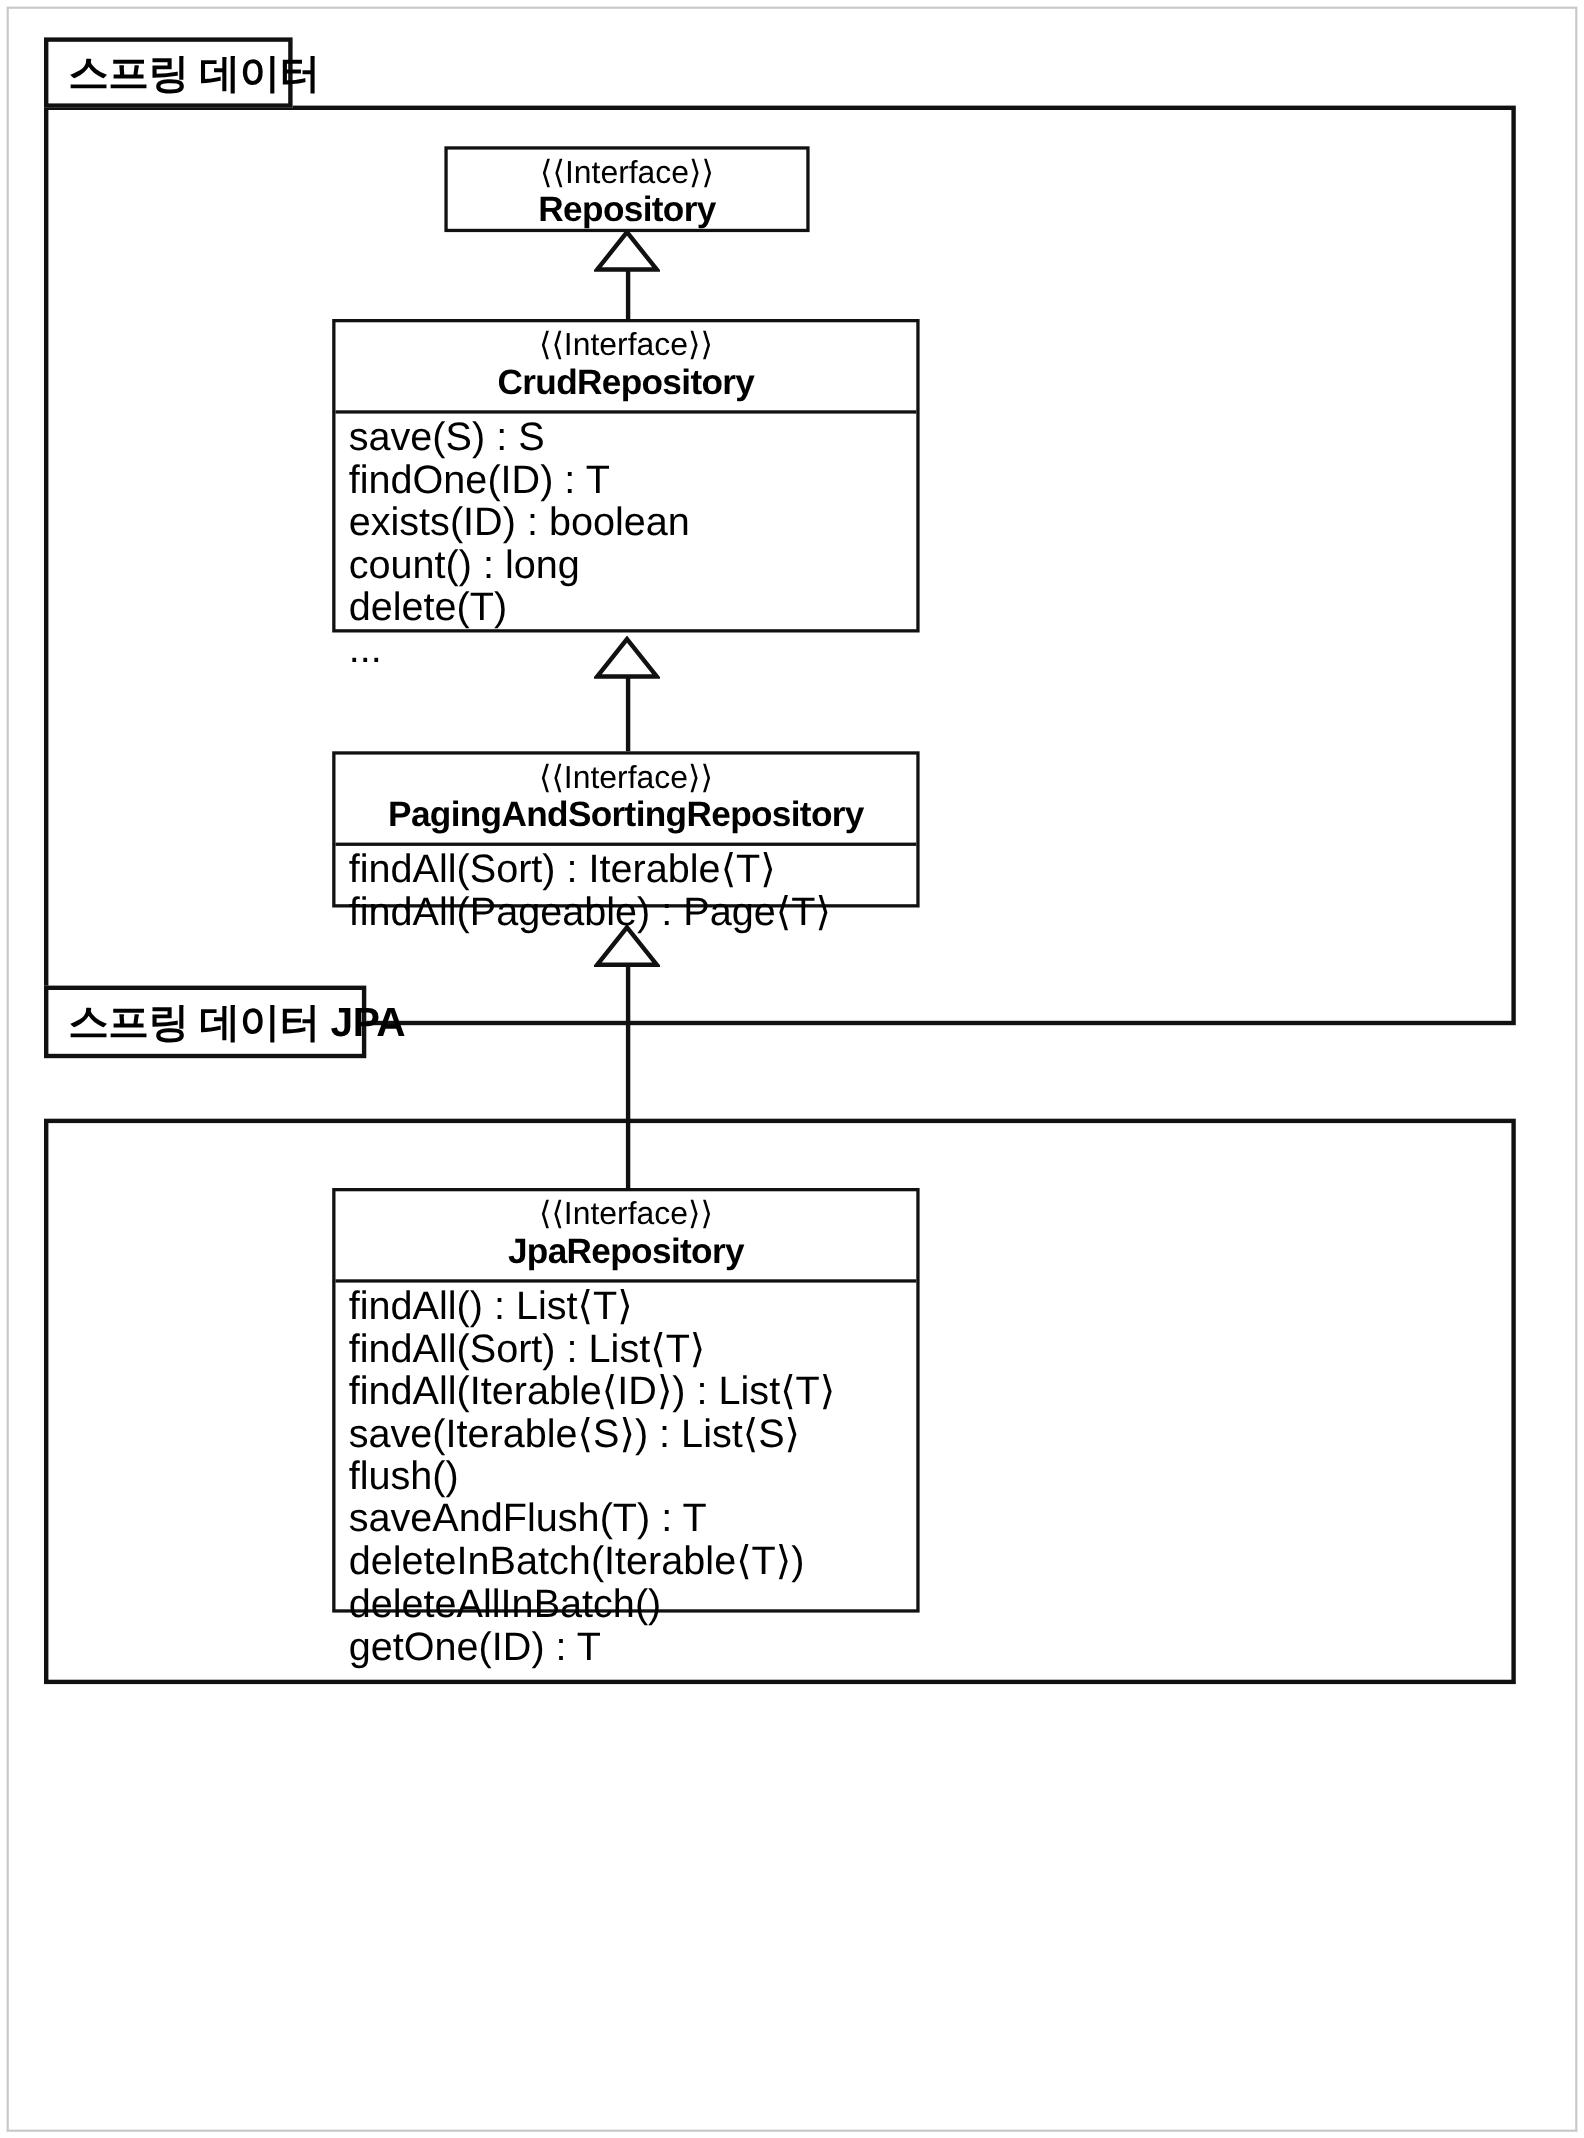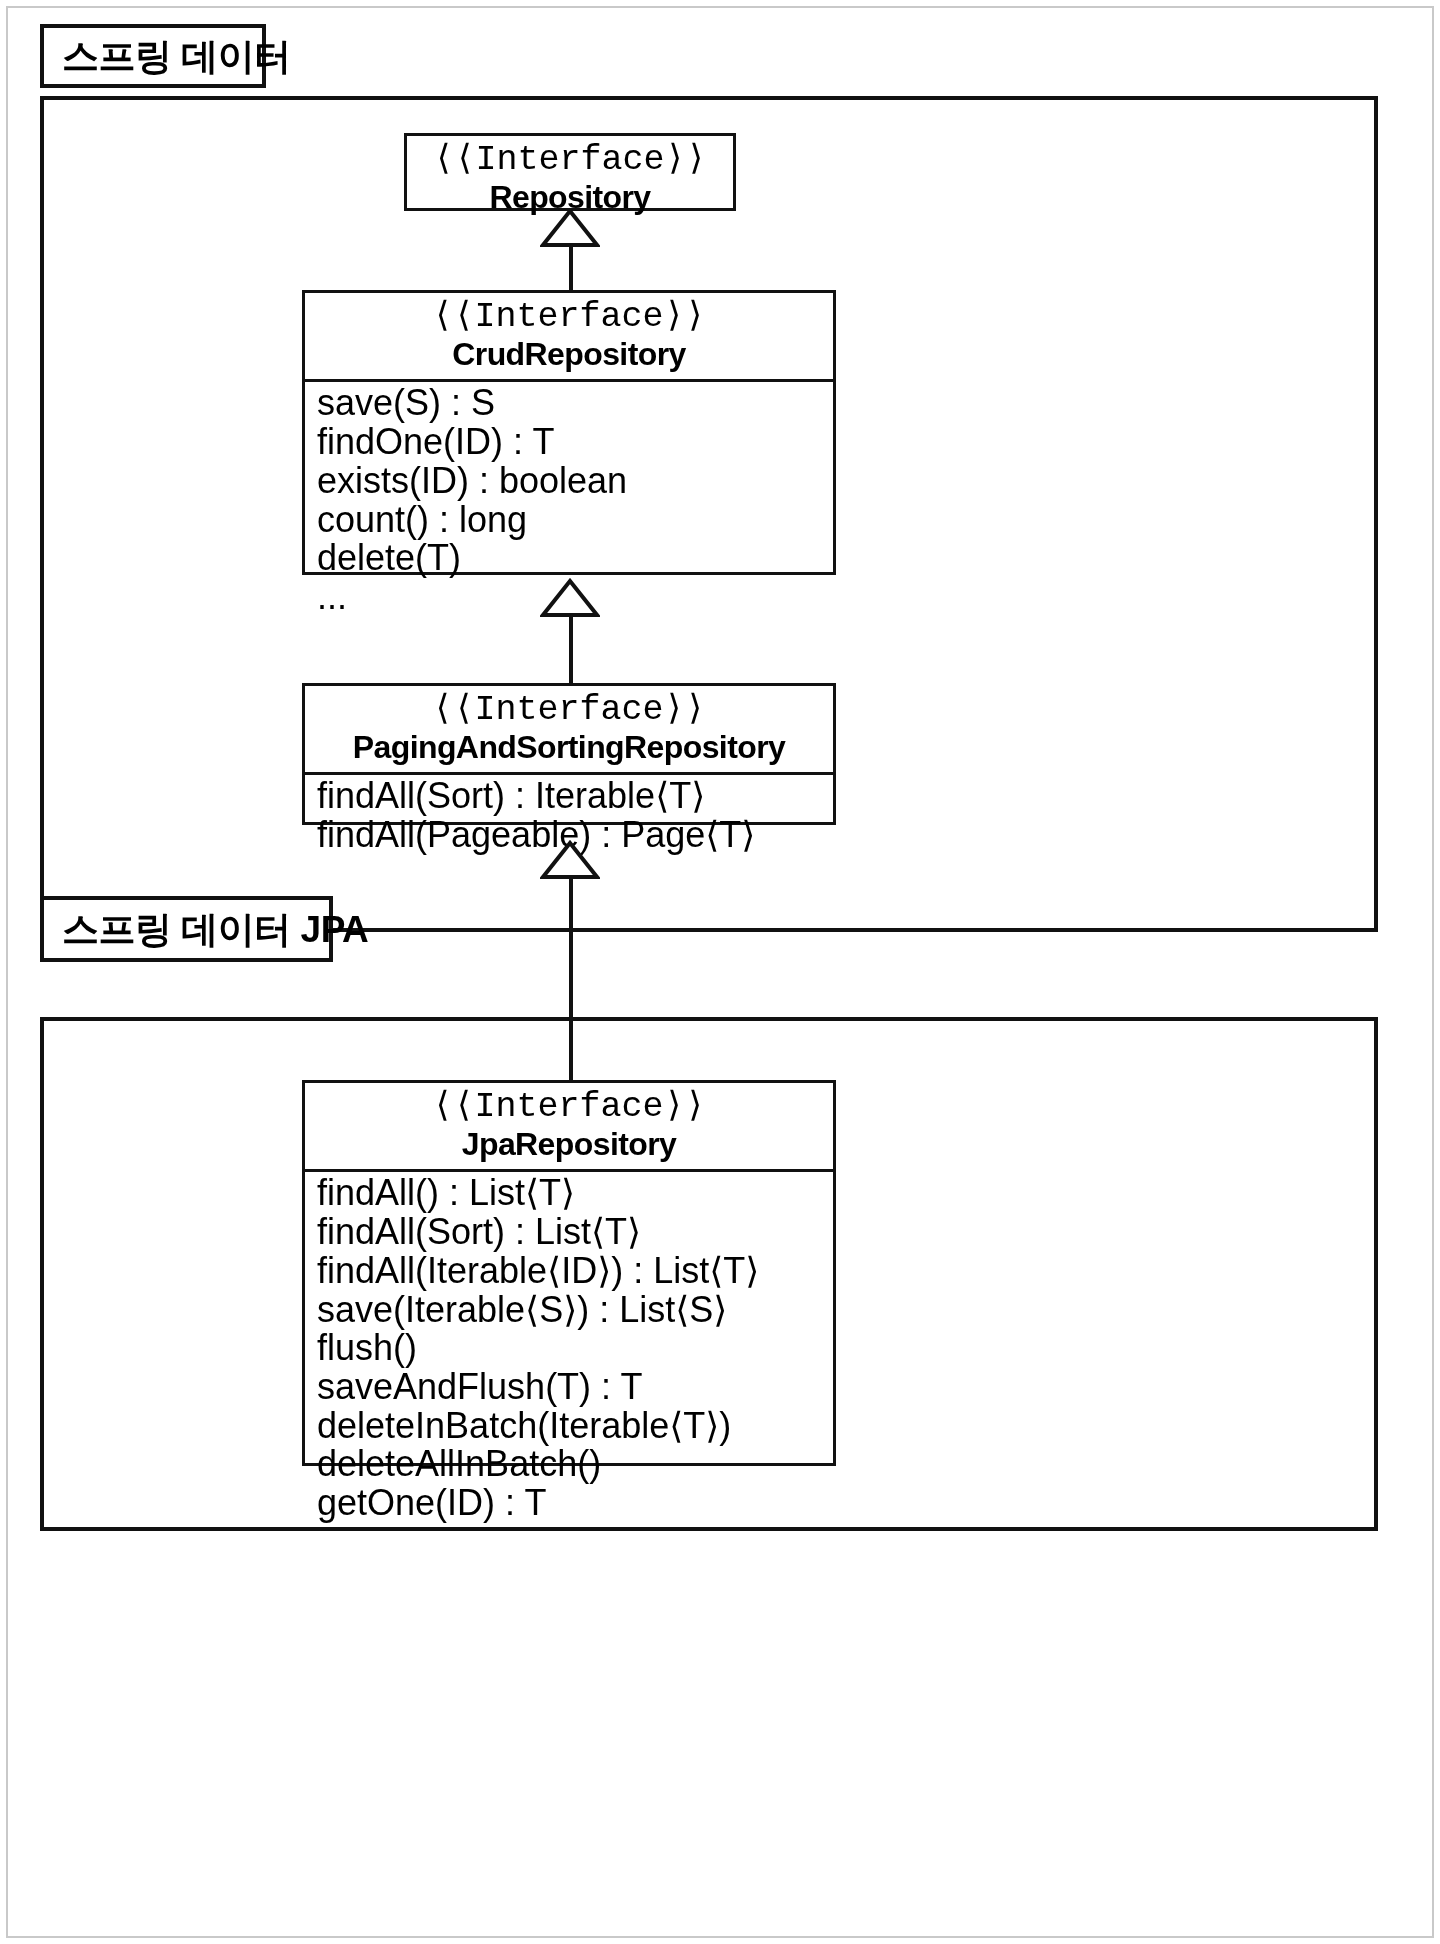--- a/index.html
+++ b/index.html
@@ -69,25 +69,24 @@
     z-index: 5;
   }
   .uml-header {
     text-align: center;
     padding: 6px 10px 8px 10px;
   }
   .uml-header.with-divider {
     border-bottom: 3px solid #111;
   }
   .uml-stereotype {
-    font-size: 35px;
+    font-size: 29px;
     font-weight: normal;
     line-height: 1.08;
     white-space: nowrap;
-    font-family: Liberation Mono, monospace;
   }
   .uml-name {
     font-size: 32px;
     font-weight: bold;
     line-height: 1.08;
     white-space: nowrap;
     letter-spacing: -0.6px;
   }
   .uml-members {
     padding: 2px 0 6px 12px;
@@ -114,21 +113,21 @@
   }
 </style>
 </head>
 <body>
 
 <div id="canvas">
 
   <div id="page-frame"></div>
 
   <div class="package">
-    <div class="package-tab" style="left:40px; top:24px; width:226px; height:64px;text-align:center;">
+    <div class="package-tab" style="left:40px; top:34px; width:226px; height:64px;text-align:center;">
       <span class="package-tab-label">스프링 데이터</span>
     </div>
     <div class="package-body" style="left:40px; top:96px; width:1338px; height:836px;"></div>
   </div>
 
   <div class="package">
     <div class="package-tab" style="left:40px; top:896px; width:293px; height:66px;">
       <span class="package-tab-label">스프링 데이터 JPA</span>
     </div>
     <div class="package-body" style="left:40px; top:1017px; width:1338px; height:514px;"></div>

